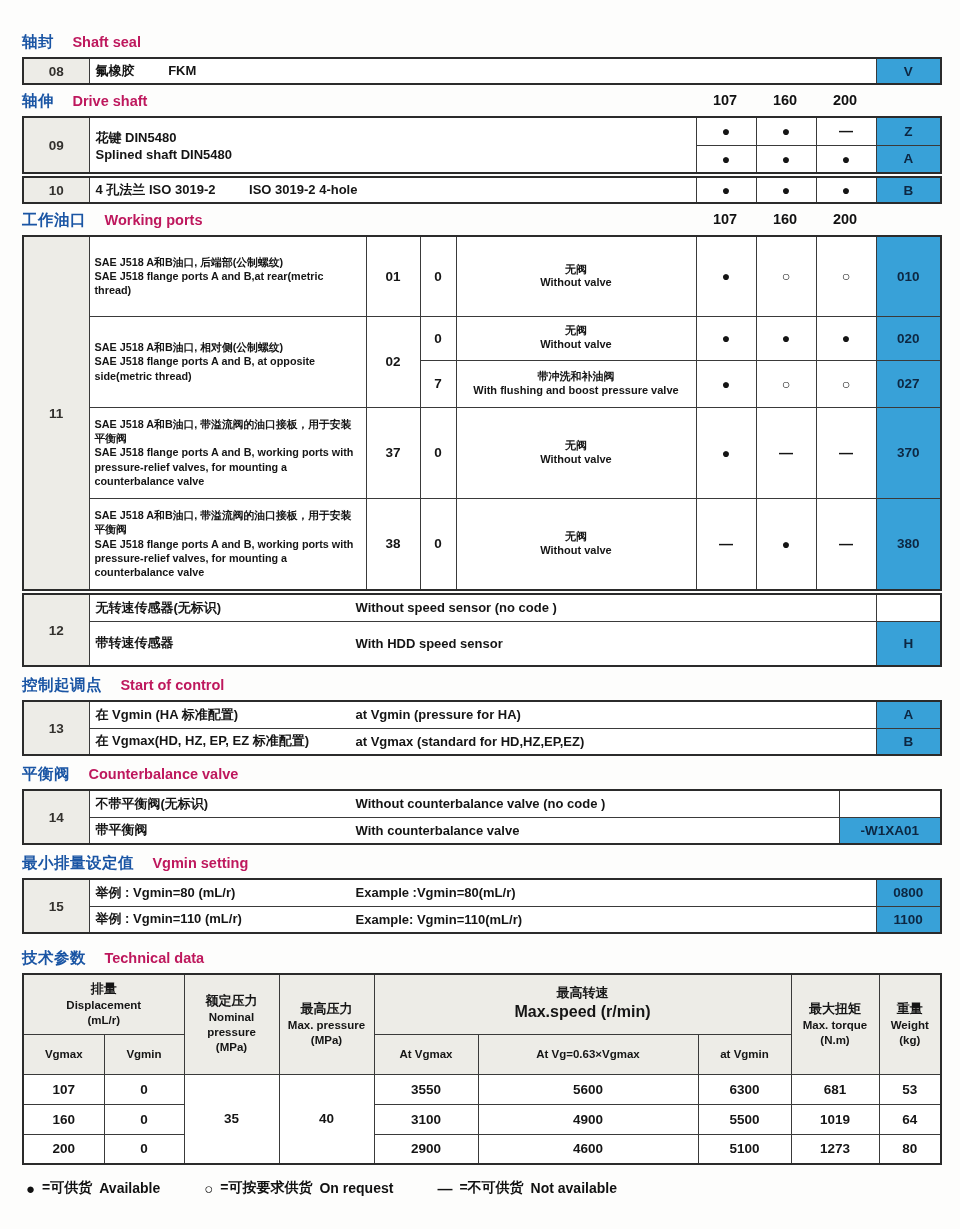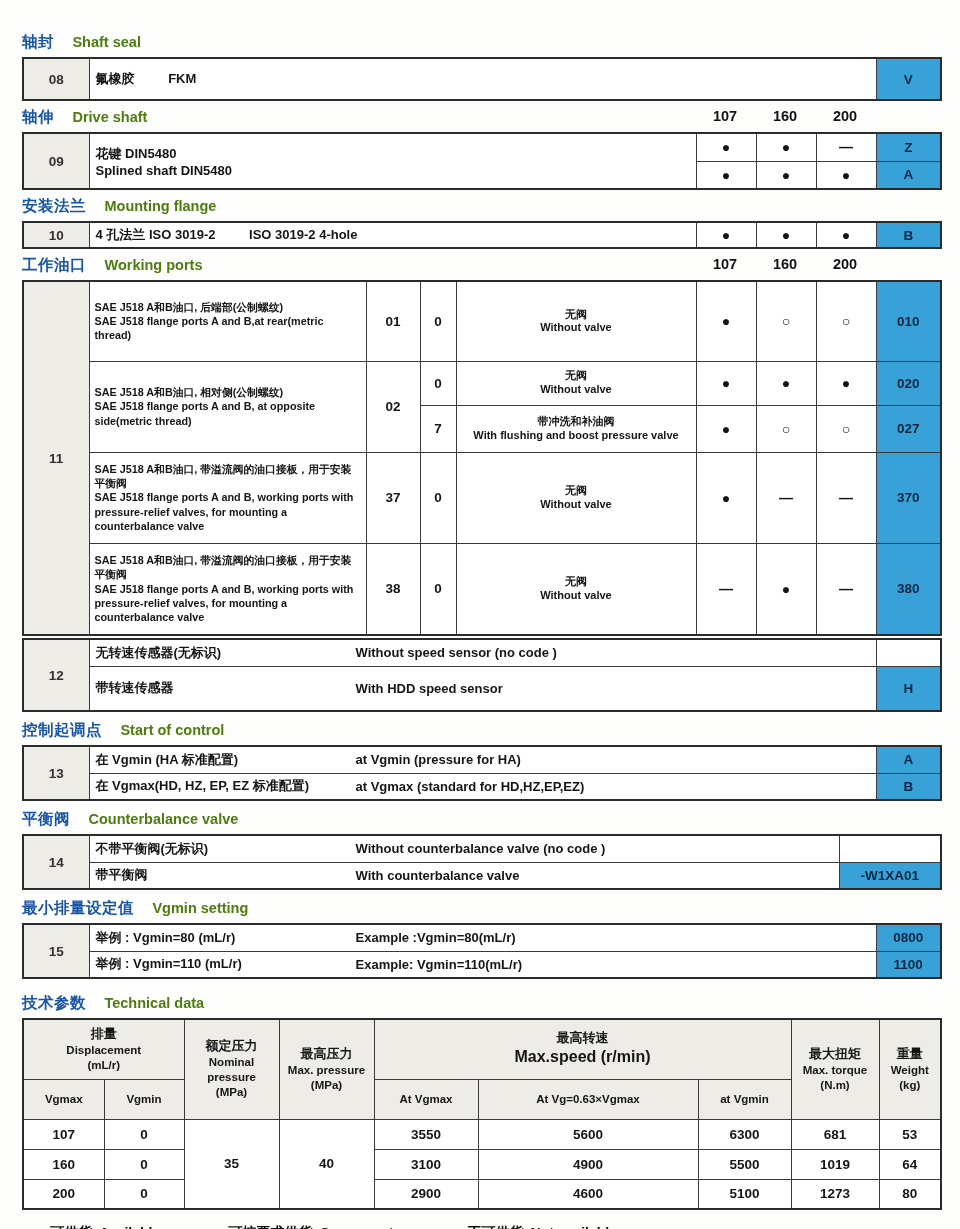--- a/index.html
+++ b/index.html
@@ -6,21 +6,21 @@
   body{
     width:960px;height:1229px;background:#fdfdfc;
     font-family:"Liberation Sans","DejaVu Sans",sans-serif;color:#151515;
     -webkit-font-smoothing:antialiased;
   }
   .page{padding:26px 20px 0 22px;box-sizing:border-box;}
 
   
   .sec-title{position:relative;width:918px;height:22px;margin:6px 0 3px 0;}
   .t-cn{color:#1a55a4;font-weight:700;font-size:15.5px;letter-spacing:0.5px;}
-  .t-en{color:#4d7c0f;font-weight:600;font-size:14.5px;margin-left:14px;}
+  .t-en{color:#be185d;font-weight:600;font-size:14.5px;margin-left:14px;}
   .size-label{position:absolute;top:1px;width:60px;text-align:center;
     font-weight:700;font-size:14.5px;color:#111;}
   .sz1{left:673px;} .sz2{left:733px;} .sz3{left:793px;}
 
   
   table.tbl{border-collapse:collapse;table-layout:fixed;width:918px;
     border:2px solid #2b2b2b;background:#fff;margin-bottom:2px;}
   .tbl td{border:1px solid #3a3a3a;padding:1px 6px;font-size:13px;
     font-weight:600;color:#151515;overflow:hidden;vertical-align:middle;}
   td.rn{background:#edece7;text-align:center;font-weight:600;font-size:13.5px;color:#33312e;}
@@ -60,21 +60,21 @@
     <span class="t-cn">轴封</span>
     <span class="t-en">Shaft seal</span>
   </div>
   <table class="tbl">
     <colgroup>
         <col style="width:66px">
         <col style="width:787px">
         <col style="width:65px">
       </colgroup>
     <tbody>
-        <tr style="height:42px">
+        <tr style="height:26px">
       <td class="rn">08</td>
       <td>
         <span class="desc-cn">氟橡胶</span>
         <span>FKM</span>
       </td>
       <td class="code">V</td>
     </tr>
   </tbody>
     </table>
 
@@ -108,24 +108,20 @@
     </tr>
     <tr style="height:28px">
       <td class="av">●</td>
       <td class="av">●</td>
       <td class="av">●</td>
       <td class="code">A</td>
     </tr>
   </tbody>
     </table>
 
-  <div class="sec-title">
-    <span class="t-cn">安装法兰</span>
-    <span class="t-en">Mounting flange</span>
-  </div>
   <table class="tbl">
     <colgroup>
         <col style="width:66px">
         <col style="width:607px">
         <col style="width:60px">
         <col style="width:60px">
         <col style="width:60px">
         <col style="width:65px">
       </colgroup>
     <tbody>

